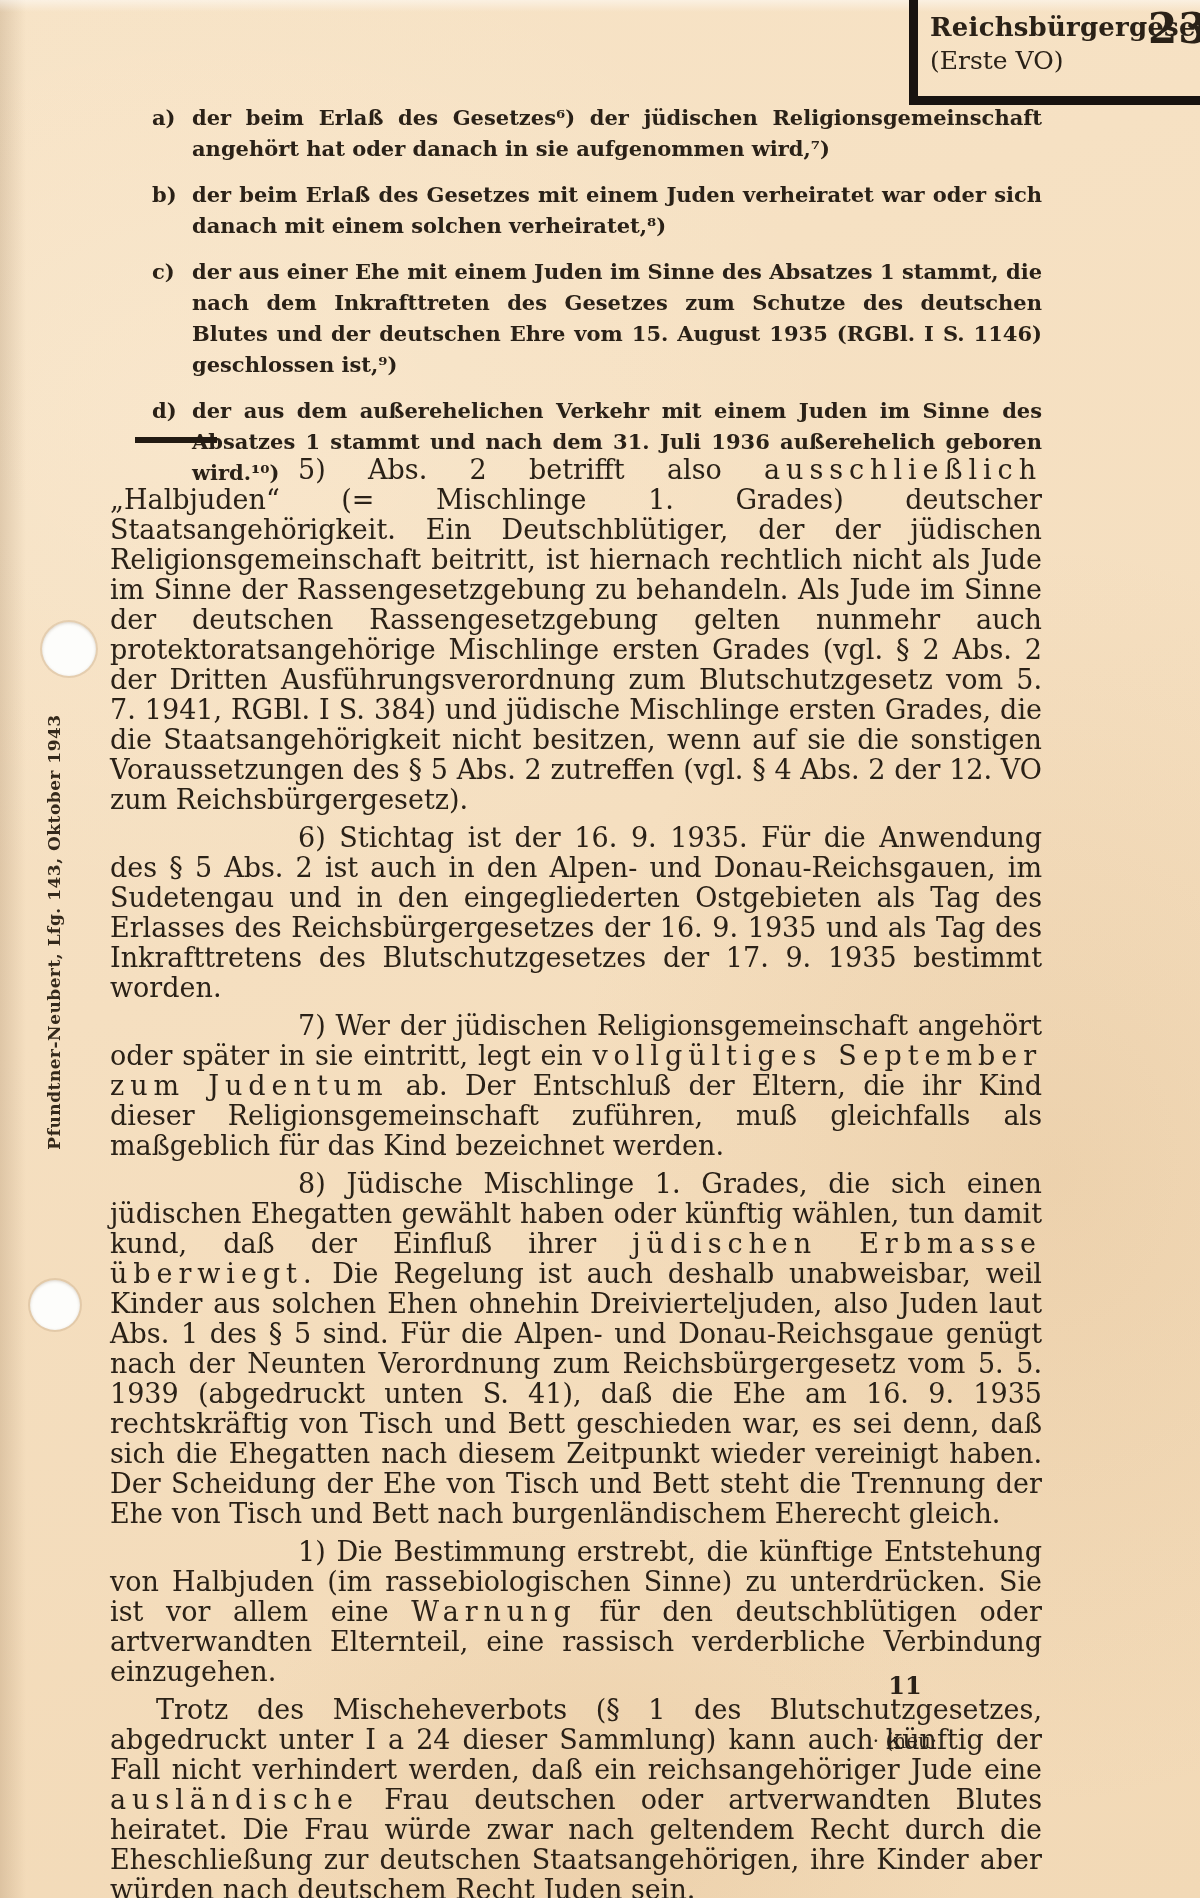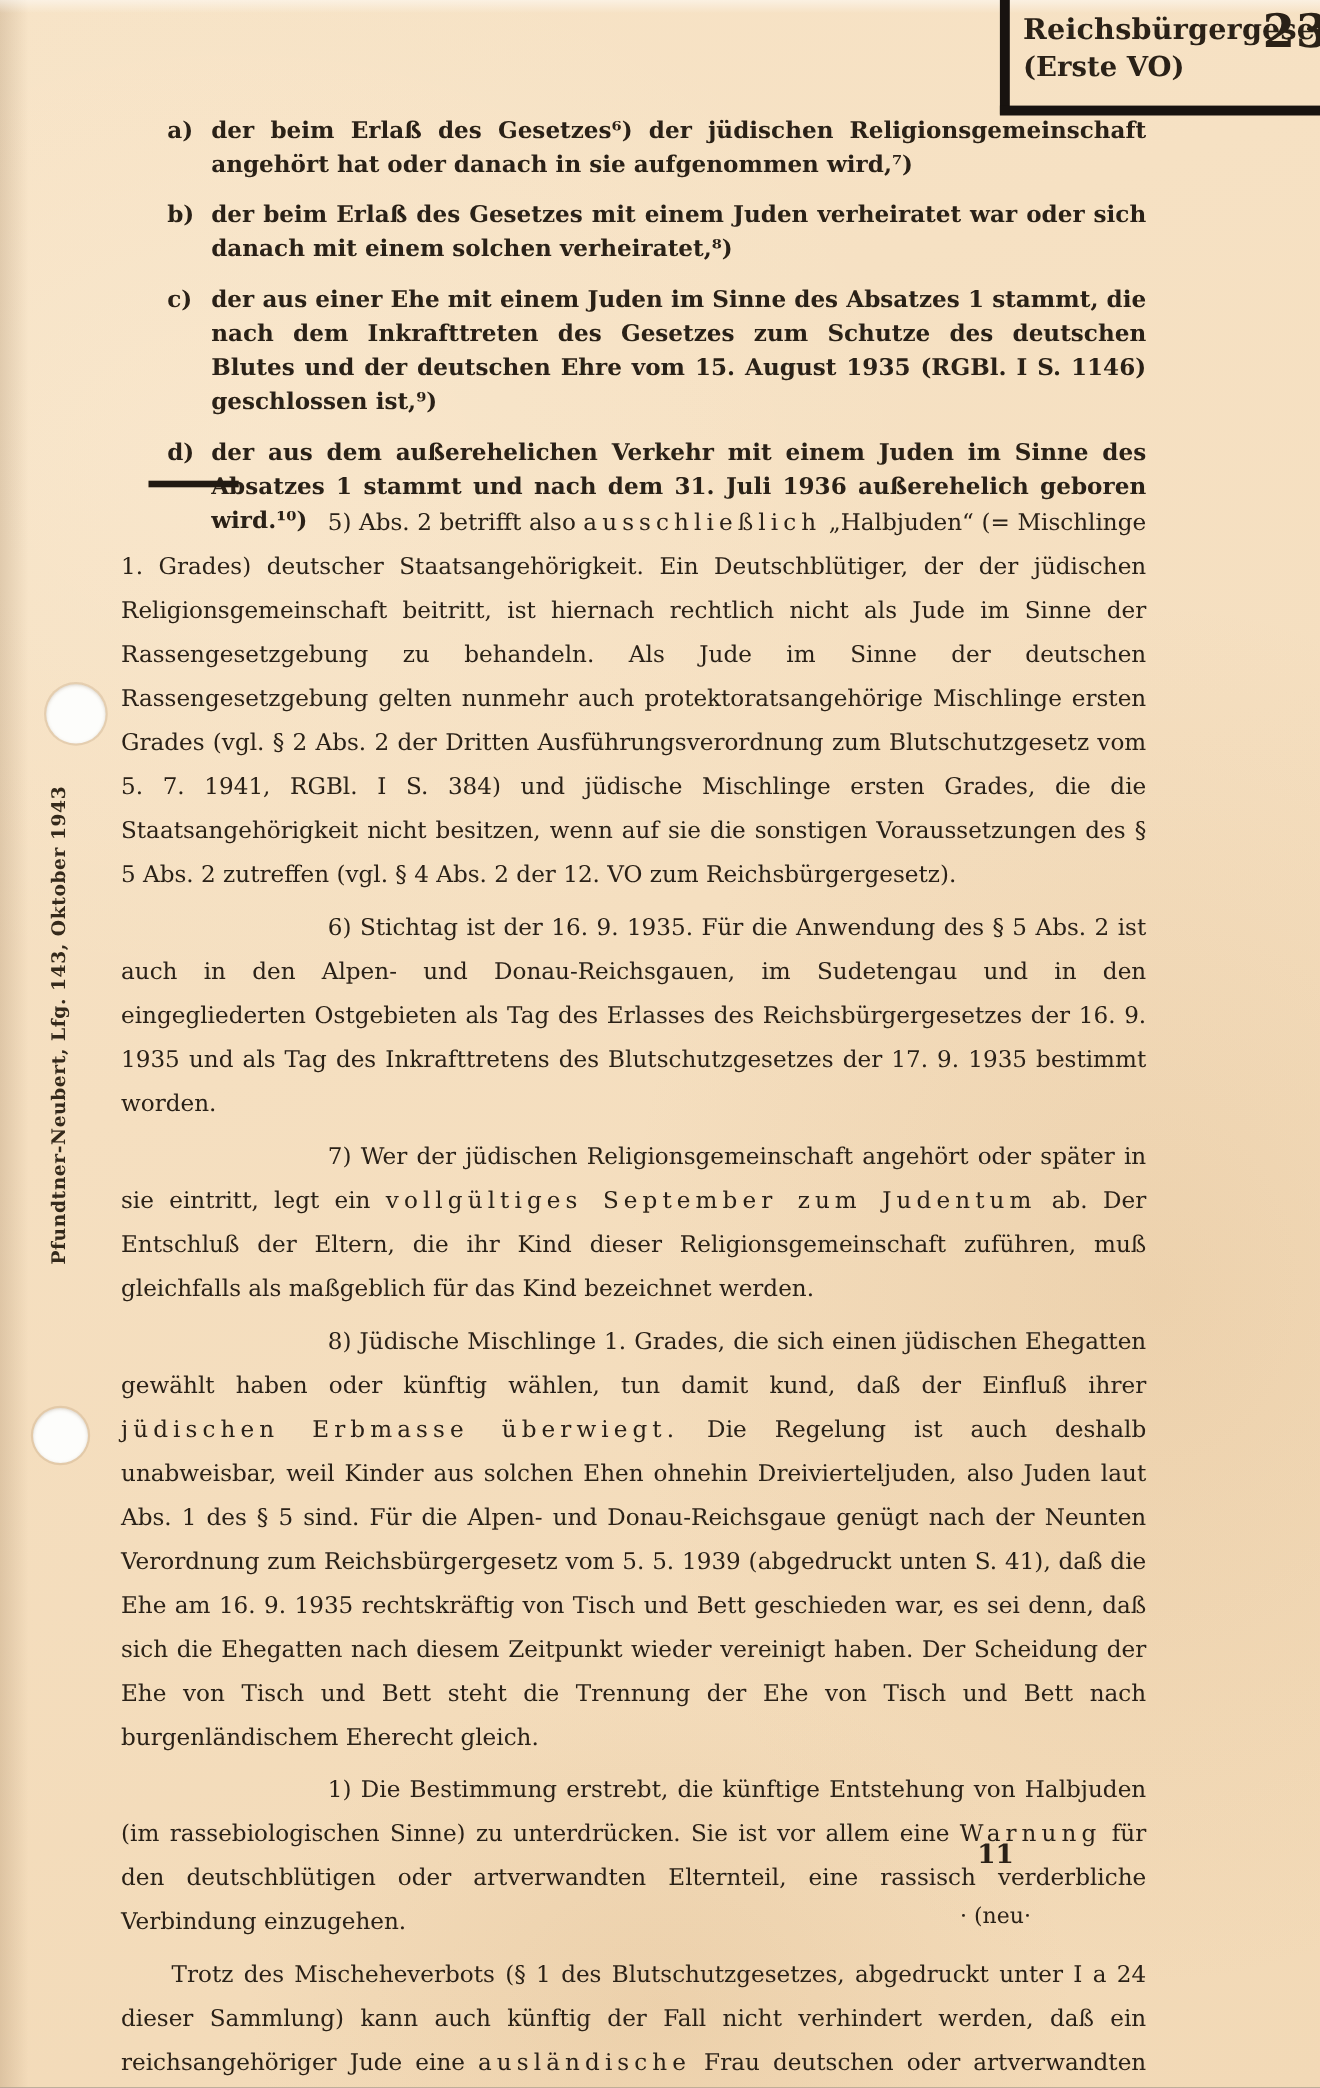--- a/index.html
+++ b/index.html
@@ -19,35 +19,35 @@
   .edge-shade{position:absolute;left:0;top:0;bottom:0;width:26px;
     background:linear-gradient(90deg,rgba(120,85,50,0.18),rgba(120,85,50,0));}
   .top-shade{position:absolute;left:0;top:0;right:0;height:12px;
     background:linear-gradient(180deg,rgba(255,255,255,0.5),rgba(255,255,255,0));}
 
   
   .hdr-rule-v{position:absolute;left:909px;top:0;width:9px;height:104px;background:#181310;}
   .hdr-rule-h{position:absolute;left:909px;top:96px;width:291px;height:9px;background:#181310;}
   .hdr-text{position:absolute;left:930px;top:10px;width:215px;line-height:1.32;}
   .hdr-title{font-weight:bold;font-size:26px;letter-spacing:0.2px;}
-  .hdr-sub{font-weight:bold;font-size:25px;}
+  .hdr-sub{font-weight:normal;font-size:25px;}
   .hdr-num{position:absolute;left:1148px;top:4px;font-weight:bold;font-size:42px;letter-spacing:1px;}
 
   
   .lead{position:absolute;left:152px;top:102px;width:890px;}
   .item{display:flex;margin:0 0 15px 0;font-weight:bold;font-size:21px;line-height:31px;}
   .item-label{flex:0 0 40px;}
   .item-text{flex:1;text-align:justify;}
 
   
   .fn-rule{position:absolute;left:135px;top:437px;width:82px;height:6px;background:#221a12;}
 
   
   .annos{position:absolute;left:110px;top:455px;width:932px;}
-  .note{margin:0 0 8px 0;font-size:21px;line-height:40px;text-align:justify;}
+  .note{margin:0 0 8px 0;font-size:27px;line-height:30px;text-align:justify;}
   .note-deep{text-indent:188px;}
   .note-shallow{text-indent:46px;}
   .sperr{letter-spacing:0.22em;}
 
   
   .foot-box{position:absolute;left:418px;top:1664px;width:382px;height:56px;
     border:4px solid #181310;display:flex;align-items:center;justify-content:center;
     font-weight:bold;font-size:23px;gap:18px;background:rgba(255,250,240,0.15);}
   .page-foot{position:absolute;left:835px;top:1672px;width:140px;text-align:center;}
   .page-num{font-weight:bold;font-size:24px;line-height:28px;}

